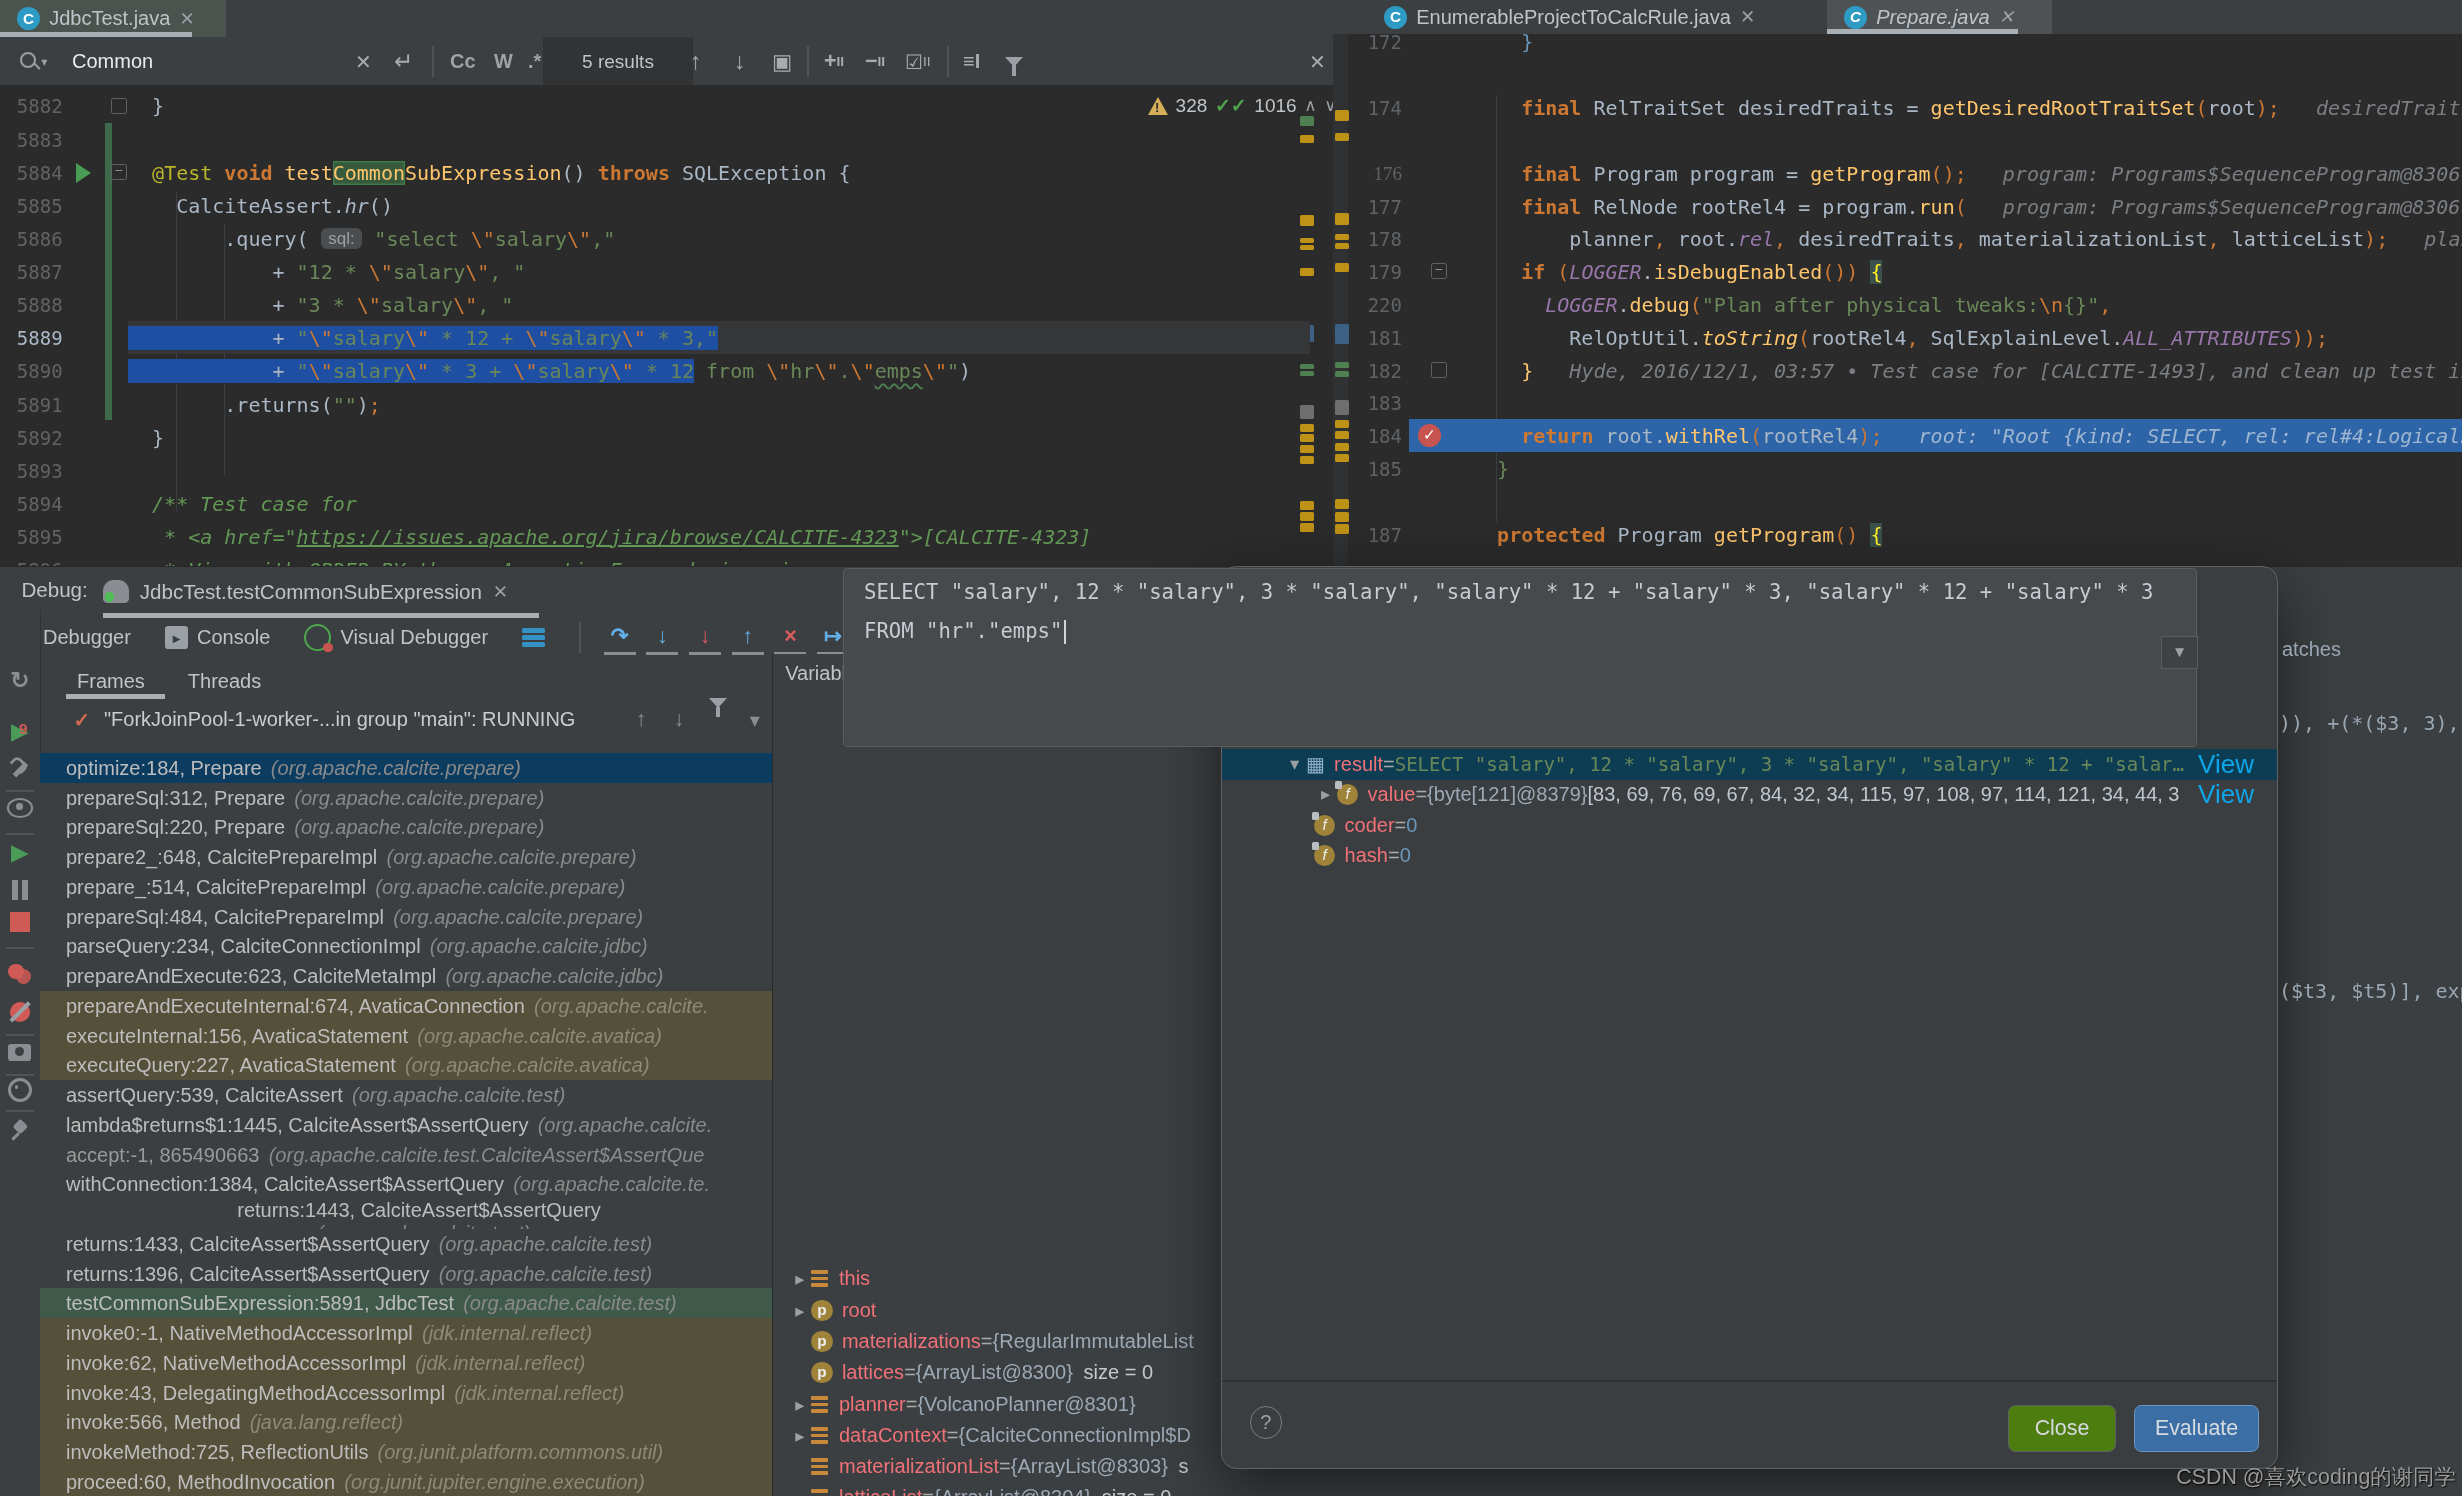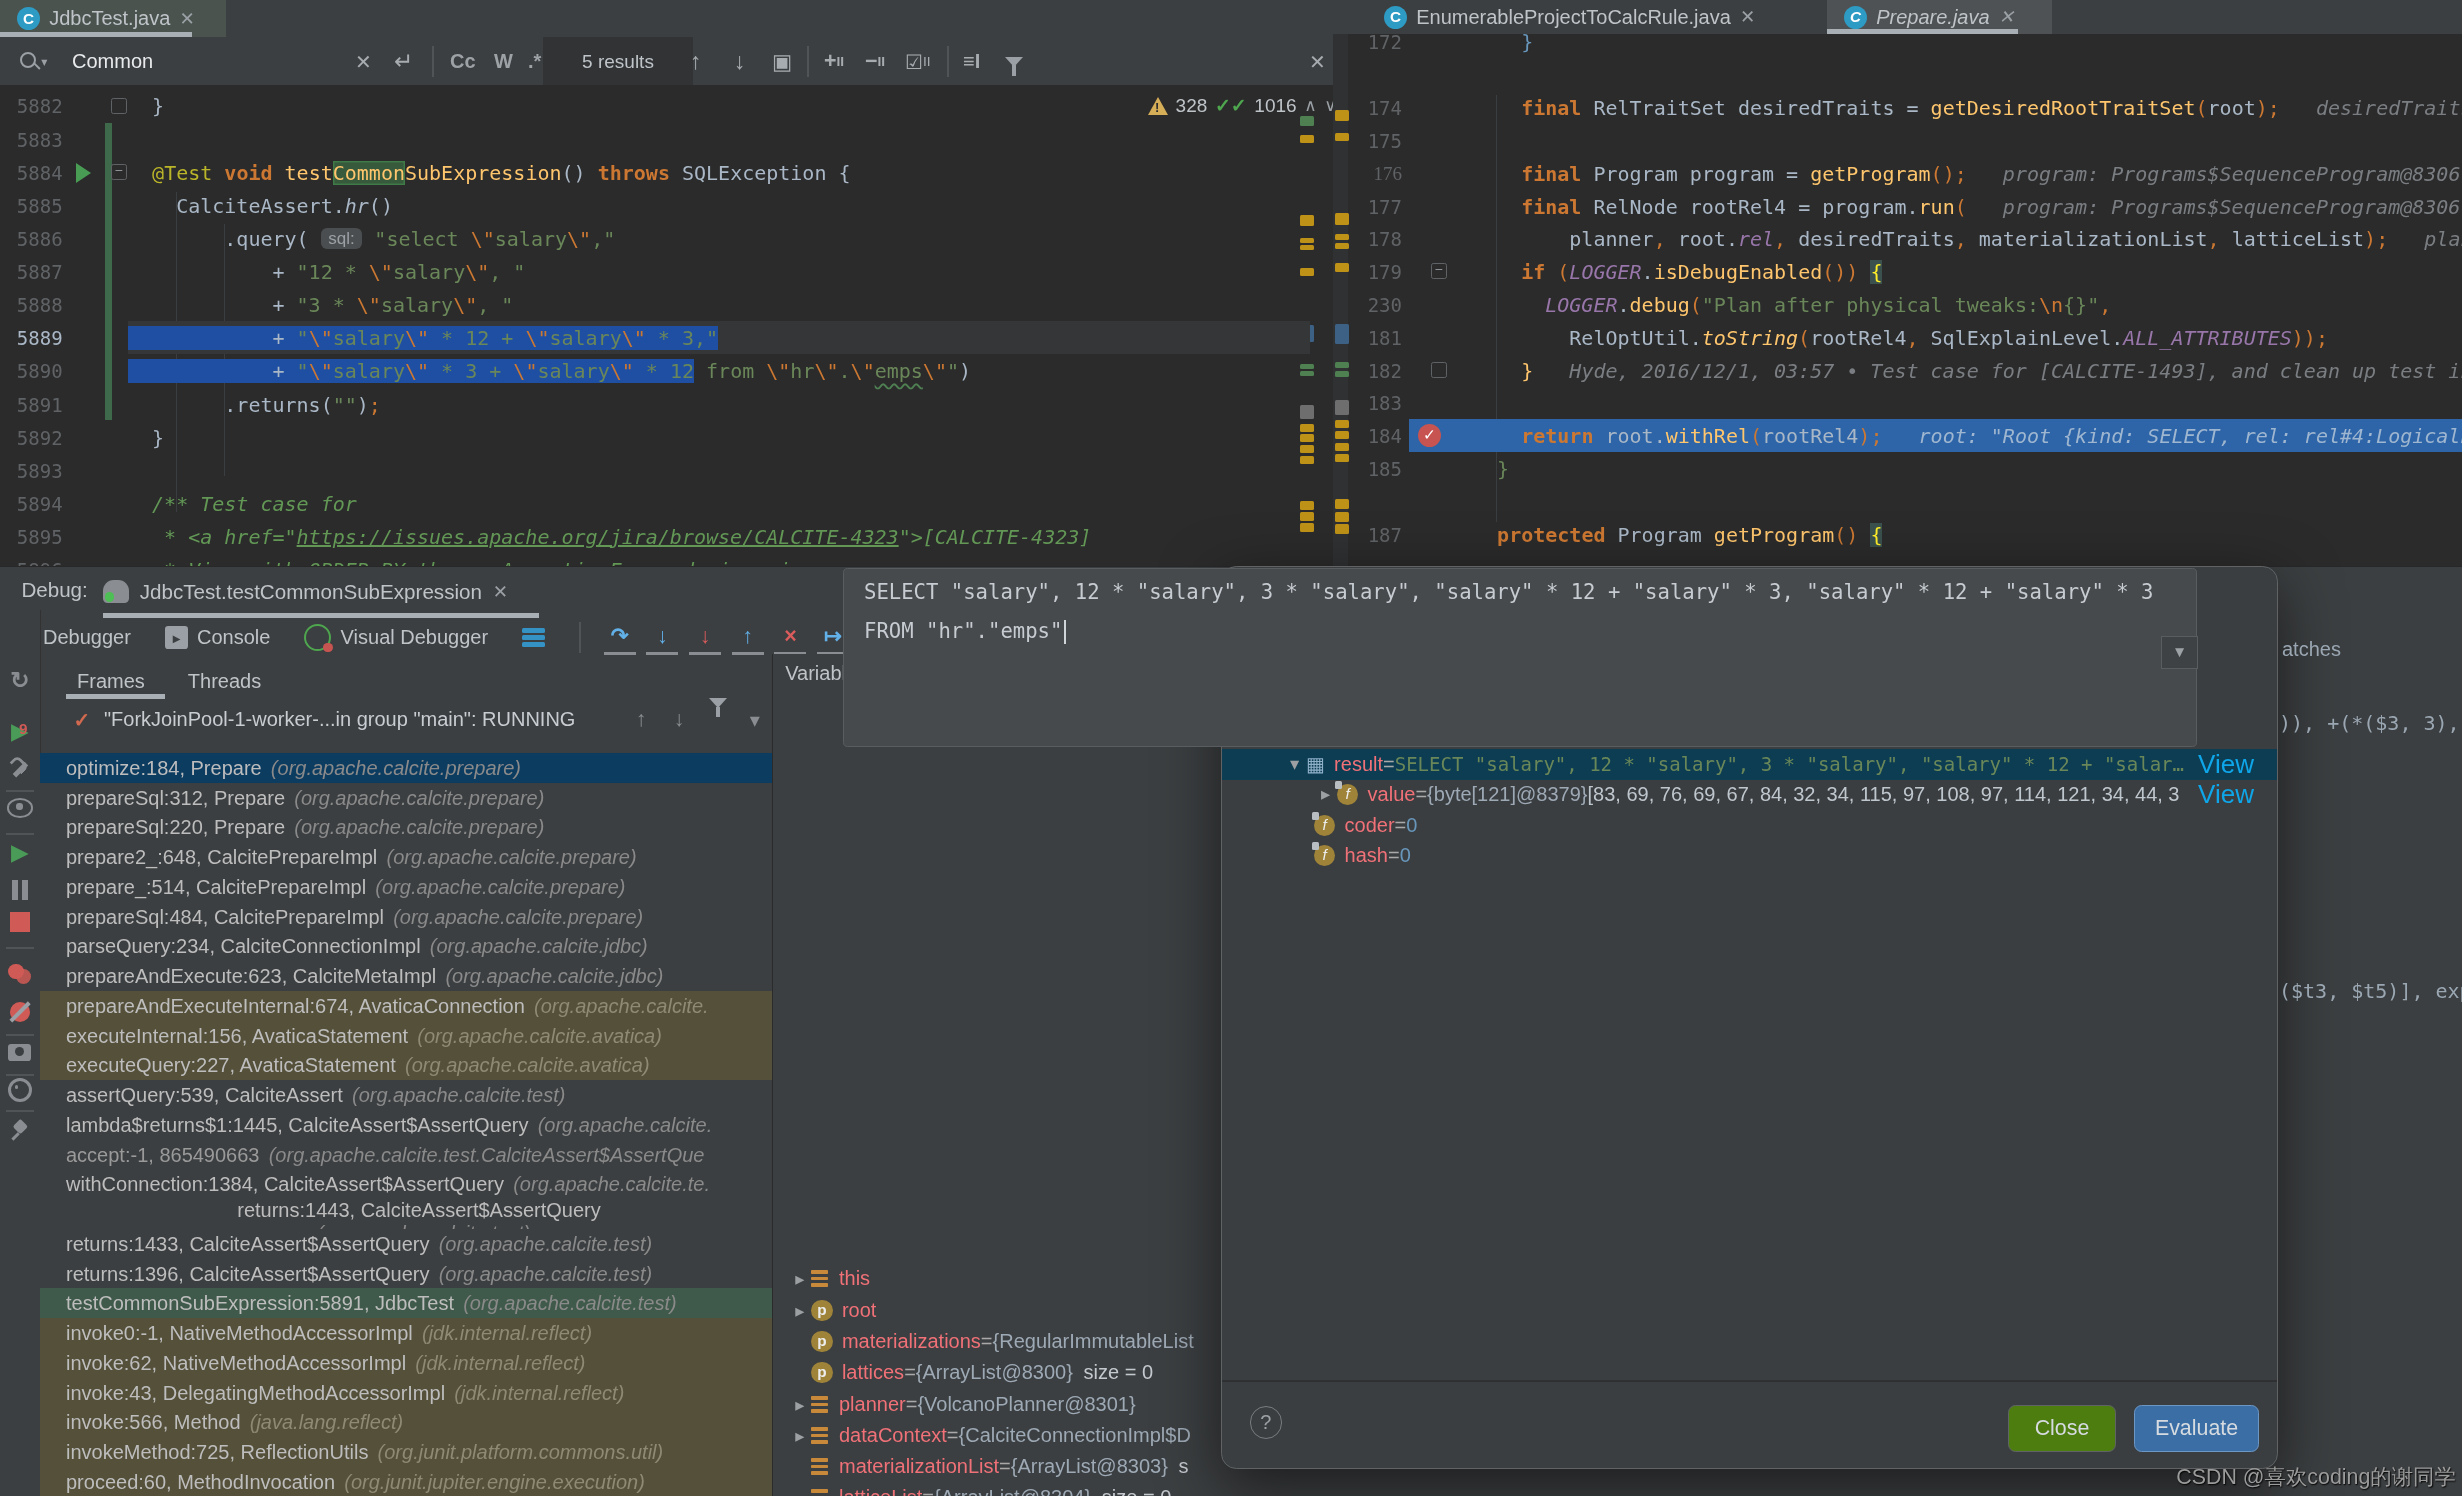--- a/index.html
+++ b/index.html
@@ -341,43 +341,39 @@
           <div class="stripe-mark" style="top: 490px; height: 10px; background: rgb(190, 145, 23); left: 2.3px;"></div>
         </div>
     <div class="code-row" style="top: -8.4px;">
           <div class="lnum" style="left: 17px; width: 52px;">172</div>
           <div class="codetext mono" style="left: 140px;"><span class="sg-t">    </span><span class="sg-n">}</span></div>
         </div>
         <div class="code-row" style="top: 57px;">
           <div class="lnum" style="left: 17px; width: 52px;">174</div>
           <div class="codetext mono" style="left: 140px;"><span class="sg-t">    </span><span class="sg-k">final</span><span class="sg-t"> RelTraitSet desiredTraits = </span><span class="sg-y">getDesiredRootTraitSet</span><span class="sg-e">(</span><span class="sg-t">root</span><span class="sg-e">)</span><span class="sg-semi">;</span><span class="sg-g">   desiredTraits:</span></div>
         </div>
-        <div class="code-row" style="top: 90px;">
-          <div class="lnum" style="left: 17px; width: 52px;">175</div>
-          <div class="codetext mono" style="left: 140px;"></div>
-        </div>
         <div class="code-row" style="top: 123px;">
           <div class="lnum" style="left: 17px; width: 52px; font-family: Liberation Serif, serif;">176</div>
           <div class="codetext mono" style="left: 140px;"><span class="sg-t">    </span><span class="sg-k">final</span><span class="sg-t"> Program program = </span><span class="sg-y">getProgram</span><span class="sg-e">()</span><span class="sg-semi">;</span><span class="sg-g">   program: Programs$SequenceProgram@8306</span></div>
         </div>
         <div class="code-row" style="top: 156px;">
           <div class="lnum" style="left: 17px; width: 52px;">177</div>
           <div class="codetext mono" style="left: 140px;"><span class="sg-t">    </span><span class="sg-k">final</span><span class="sg-t"> RelNode rootRel4 = program.</span><span class="sg-y">run</span><span class="sg-e">(</span><span class="sg-g">   program: Programs$SequenceProgram@8306</span></div>
         </div>
         <div class="code-row" style="top: 188px;">
           <div class="lnum" style="left: 17px; width: 52px;">178</div>
           <div class="codetext mono" style="left: 140px;"><span class="sg-t">        planner</span><span class="sg-e">,</span><span class="sg-t"> root.</span><span class="sg-p">rel</span><span class="sg-e">,</span><span class="sg-t"> desiredTraits</span><span class="sg-e">,</span><span class="sg-t"> materializationList</span><span class="sg-e">,</span><span class="sg-t"> latticeList</span><span class="sg-e">)</span><span class="sg-semi">;</span><span class="sg-g">   plan</span></div>
         </div>
         <div class="code-row" style="top: 221px;">
           <div class="lnum" style="left: 17px; width: 52px;">179</div>
           <div class="foldbox abs" style="left: 98px; top: 8.4px;">–</div>
           <div class="codetext mono" style="left: 140px;"><span class="sg-t">    </span><span class="sg-k">if</span><span class="sg-t"> </span><span class="sg-e">(</span><span class="sg-p">LOGGER</span><span class="sg-t">.</span><span class="sg-y">isDebugEnabled</span><span class="sg-e">())</span><span class="sg-t"> </span><span class="sg-br">{</span></div>
         </div>
         <div class="code-row" style="top: 254px;">
-          <div class="lnum" style="left: 17px; width: 52px;">230</div>
+          <div class="lnum" style="left: 17px; width: 52px;">220</div>
           <div class="codetext mono" style="left: 140px;"><span class="sg-t">      </span><span class="sg-p">LOGGER</span><span class="sg-t">.</span><span class="sg-y">debug</span><span class="sg-e">(</span><span class="sg-s">"Plan after physical tweaks:</span><span class="sg-e">\n</span><span class="sg-s">{}"</span><span class="sg-e">,</span></div>
         </div>
         <div class="code-row" style="top: 287px;">
           <div class="lnum" style="left: 17px; width: 52px;">181</div>
           <div class="codetext mono" style="left: 140px;"><span class="sg-t">        RelOptUtil.</span><span class="sg-y sg-i">toString</span><span class="sg-e">(</span><span class="sg-t">rootRel4</span><span class="sg-e">,</span><span class="sg-t"> SqlExplainLevel.</span><span class="sg-p">ALL_ATTRIBUTES</span><span class="sg-e">))</span><span class="sg-semi">;</span></div>
         </div>
         <div class="code-row" style="top: 320px;">
           <div class="lnum" style="left: 17px; width: 52px;">182</div>
           <div class="foldbox abs" style="left: 98px; top: 8.4px;"></div>
           <div class="codetext mono" style="left: 140px;"><span class="sg-t">    </span><span class="sg-y">}</span><span class="sg-g">   Hyde, 2016/12/1, 03:57 • Test case for [CALCITE-1493], and clean up test in</span></div>

